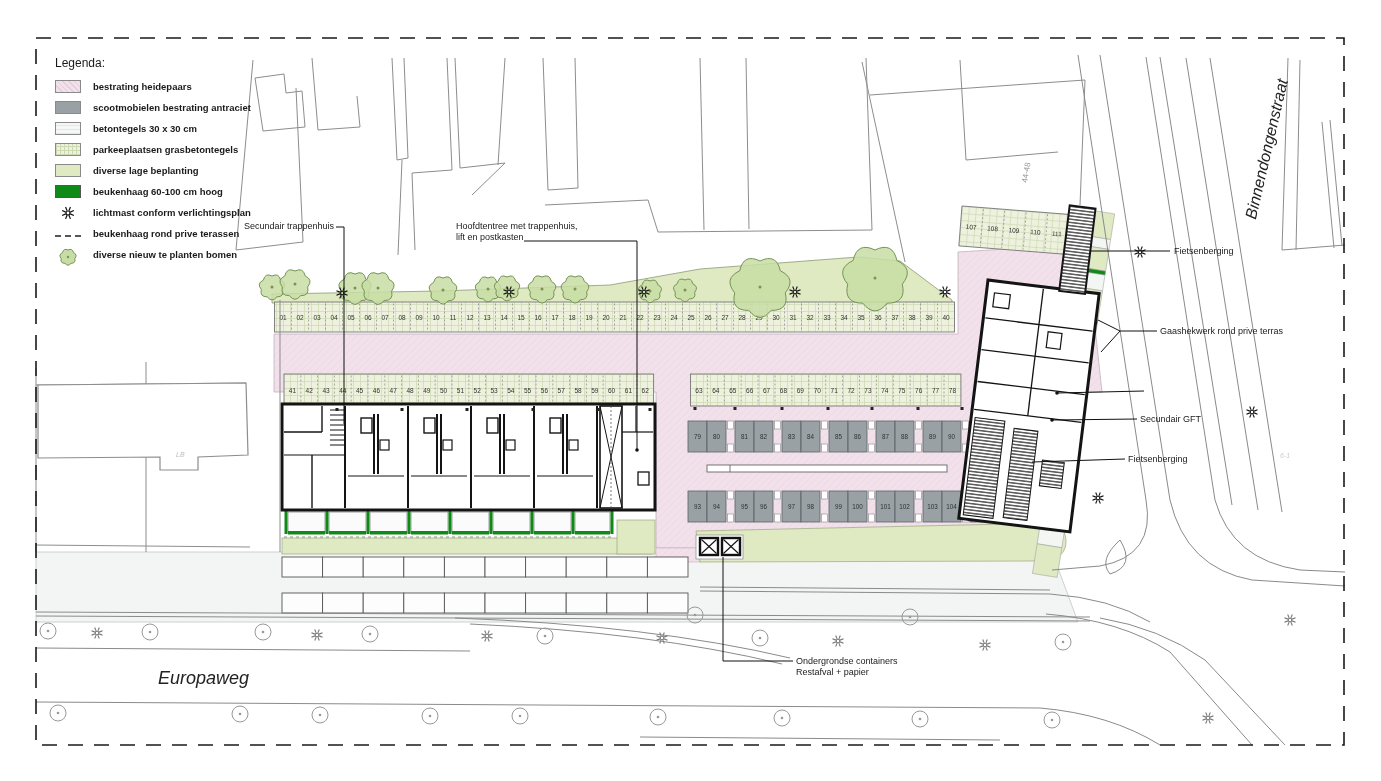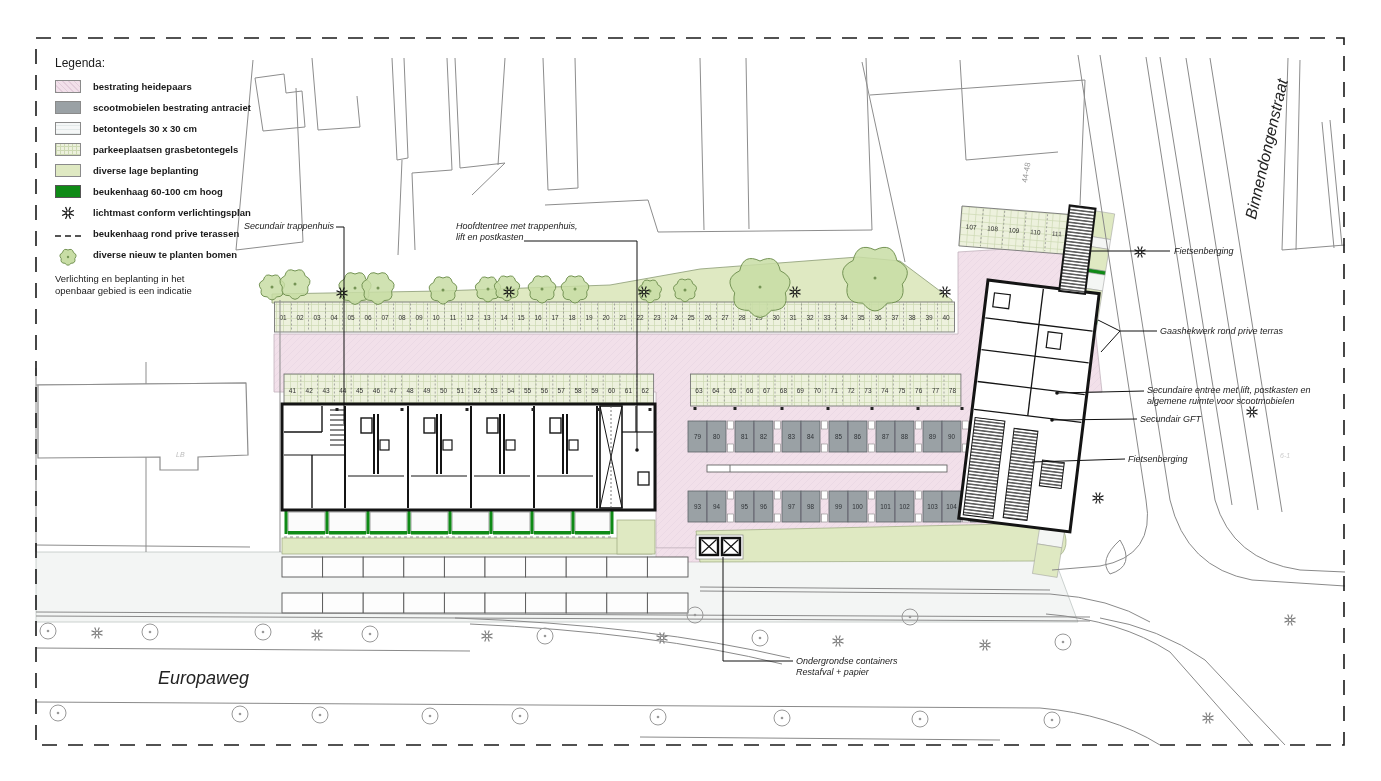--- a/index.html
+++ b/index.html
@@ -1,19 +1,19 @@
 <!DOCTYPE html>
 <html><head>
 <meta charset="utf-8">
 <style>
   html,body{margin:0;padding:0;background:#fff;}
   #stage{position:relative;width:1381px;height:781px;background:#ffffff;overflow:hidden;
          font-family:"Liberation Sans",sans-serif;}
   #plan{position:absolute;left:0;top:0;}
-  .lbl{position:absolute;color:#1a1a1a;font-size:9px;line-height:11px;white-space:pre-line;font-style:italic;}
+  .lbl{position:absolute;color:#1a1a1a;font-size:9px;line-height:11px;white-space:pre-line;}
   .lbl.right{text-align:right;}
   .street{position:absolute;font-style:italic;color:#222;}
   #europaweg-label{left:158px;top:668px;font-size:18px;}
   #binnendongen-label{left:1162px;top:140px;width:210px;text-align:center;font-size:16px;
       transform:rotate(-77deg);transform-origin:center center;}
   #bldg-number{left:1016px;top:168px;font-size:8px;color:#9a9a9a;font-style:normal;
       transform:rotate(-80deg);}
   #lb-label{left:176px;top:451px;font-size:7px;color:#bbb;font-style:italic;}
   #faint-label{left:1280px;top:452px;font-size:7px;color:#ccc;font-style:italic;}
   
@@ -847,31 +847,27 @@
           <span class="leg-txt">beukenhaag rond prive terassen</span>
         </div>
         <div class="leg-row">
           <svg width="26" height="22" class="leg-ico" style="height: 22px; margin-top: 6px;">
             <path d="M13.0,4.0 Q17.4,1.9 18.5,6.6 Q22.9,8.7 19.8,12.6 Q20.9,17.3 16.0,17.3 Q13.0,21.1 10.0,17.3 Q5.1,17.3 6.2,12.6 Q3.1,8.7 7.5,6.6 Q8.6,1.9 13.0,4.0 Z" fill="#c8dda5" stroke="#759455"></path>
             <circle cx="13" cy="11" r="1.2" fill="#759455"></circle>
           </svg>
           <span class="leg-txt">diverse nieuw te planten bomen</span>
         </div>
       </div>
-    <div class="leg-note">Verlichting en beplanting in het
-openbaar gebied is een indicatie</div>
   </div>
 
   <div class="lbl right" style="left:238px;top:221px;width:96px;">Secundair trappenhuis</div>
   <div class="lbl" style="left:456px;top:221px;width:170px;">Hoofdtentree met trappenhuis,
 lift en postkasten</div>
   <div class="lbl" style="left:1174px;top:246px;">Fietsenberging</div>
   <div class="lbl" style="left:1160px;top:326px;text-align:right;">Gaashekwerk rond prive terras</div>
-  <div class="lbl" style="left:1147px;top:385px;width:200px;">Secundaire entree met lift, postkasten en
-algemene ruimte voor scootmobielen</div>
   <div class="lbl" style="left:1140px;top:414px;">Secundair GFT</div>
   <div class="lbl" style="left:1128px;top:454px;">Fietsenberging</div>
   <div class="lbl" style="left:796px;top:656px;">Ondergrondse containers
 Restafval + papier</div>
 
   <div class="street" id="europaweg-label">Europaweg</div>
   <div class="street" id="binnendongen-label">Binnendongenstraat</div>
   <div class="street" id="bldg-number">44-48</div>
   <div class="street" id="lb-label">LB</div>
   <div class="street" id="faint-label">6-1</div>

